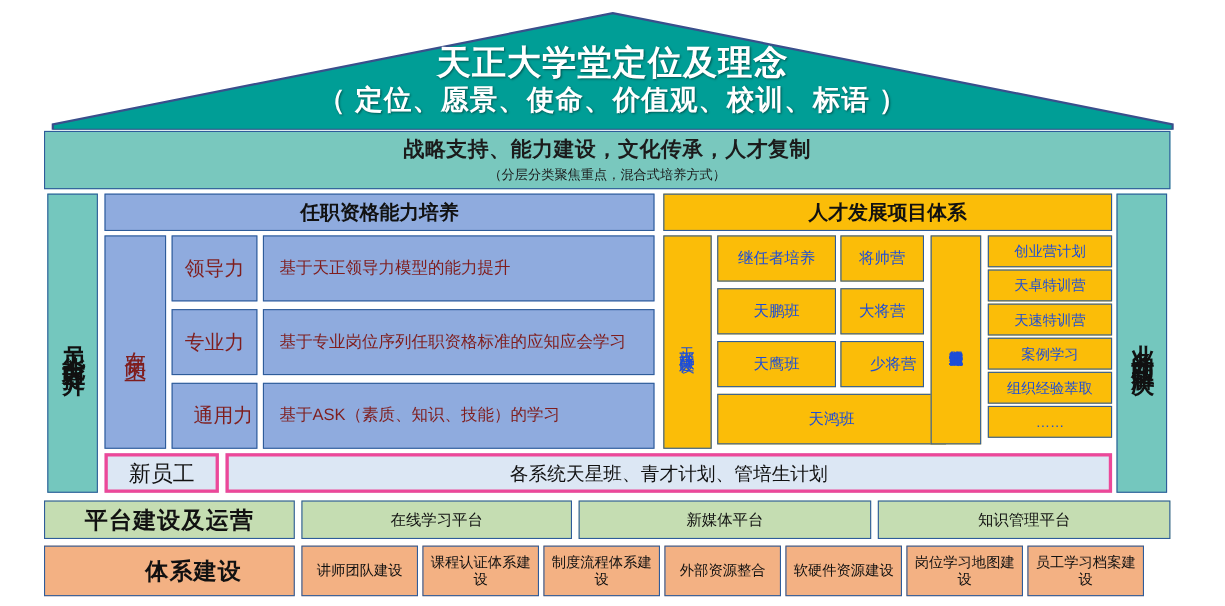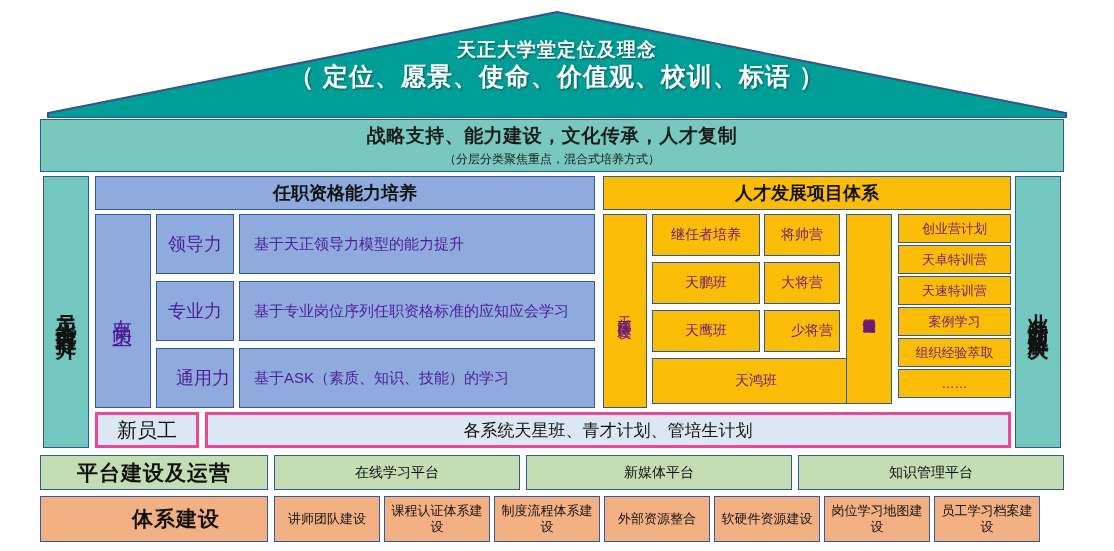--- a/index.html
+++ b/index.html
@@ -14,21 +14,21 @@
 
   
   .roof-wrap{position:absolute;left:0;top:6px;width:1114px;height:112px;}
   .roof-svg{position:absolute;left:0;top:0;}
   .roof-text{
     position:absolute;left:0;top:32px;width:1114px;
     text-align:center;color:#ffffff;font-weight:bold;
     text-shadow:1px 1px 2px rgba(0,0,0,.45);
     line-height:1.22;pointer-events:none;
   }
-  .roof-l1{font-size:19px;letter-spacing:1px;}
+  .roof-l1{font-size:31px;letter-spacing:1px;}
   .roof-l2{font-size:25px;letter-spacing:1px;}
 
   
   .band-strategy{
     position:absolute;left:40px;top:119px;width:1024px;height:53px;
     background:#79C8BE;border:1px solid #2E5C9A;box-sizing:border-box;
     display:flex;flex-direction:column;align-items:center;justify-content:center;
     color:#1b1b1b;
   }
   .band-strategy .s1{font-size:19px;font-weight:bold;letter-spacing:.5px;}
@@ -59,33 +59,33 @@
   }
   .hdr-blue{left:0;top:0;width:500px;background:#8FABDE;}
   .hdr-gold{left:508px;top:0;width:408px;background:#FBBD08;}
 
   
   .blue-zone{position:absolute;left:0;top:38px;width:500px;height:194px;}
   .cell{
     position:absolute;box-sizing:border-box;border:1px solid #2E5C9A;
     display:flex;align-items:center;
   }
-  .blue-mid{background:#8FABDE;color:#4c1d95;}
+  .blue-mid{background:#8FABDE;color:#7f1d1d;}
   .onjob{
     left:0;top:0;width:56px;height:194px;justify-content:center;
   }
   .onjob span{writing-mode:vertical-rl;text-orientation:upright;font-size:20px;letter-spacing:4px;}
   .cap{left:61px;width:78px;height:60px;justify-content:center;font-size:18px;}
   .cap1{top:0;} .cap2{top:67px;} .cap3{top:134px;padding-left:16px;}
   .desc{left:144px;width:356px;height:60px;padding:0 14px;font-size:15px;line-height:1.35;}
   .desc1{top:0;} .desc2{top:67px;} .desc3{top:134px;}
 
   
   .gold-zone{position:absolute;left:508px;top:38px;width:408px;height:194px;}
-  .gold{background:#FBBD08;color:#701a75;}
+  .gold{background:#FBBD08;color:#1d4ed8;}
   .ganbu{left:0;top:0;width:44px;height:194px;justify-content:center;}
   .ganbu span{writing-mode:vertical-rl;text-orientation:upright;font-size:14px;letter-spacing:2px;}
   .gp{justify-content:center;font-size:14px;}
   .g-a{left:49px;width:108px;height:42px;}
   .g-b{left:161px;width:76px;height:42px;}
   .g-a1{top:0;} .g-a2{top:48px;} .g-a3{top:96px;}
   .g-b1{top:0;} .g-b2{top:48px;} .g-b3{top:96px;padding-left:20px;}
   .g-wide{left:49px;top:144px;width:208px;height:46px;justify-content:center;font-size:14px;}
   .yewu{left:243px;top:0;width:46px;height:190px;justify-content:center;}
   .yewu span{writing-mode:vertical-rl;text-orientation:upright;font-size:13px;letter-spacing:0px;line-height:1.05;}

